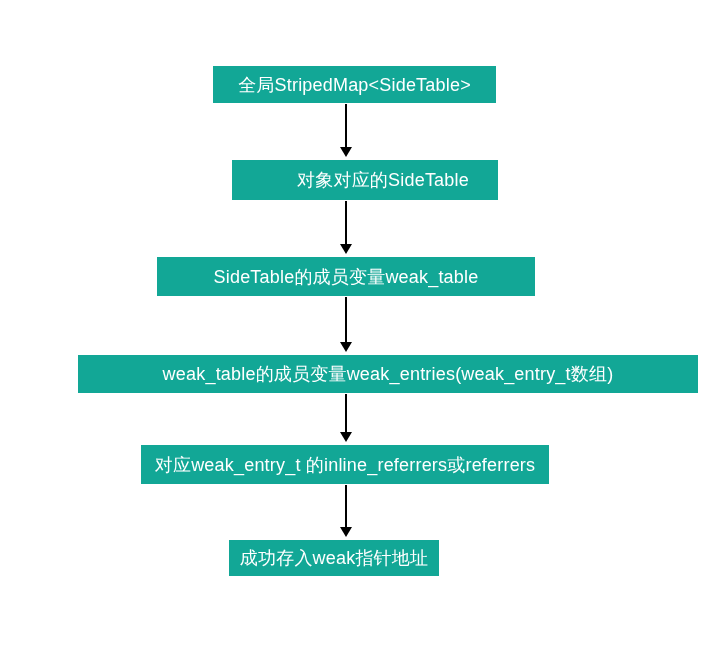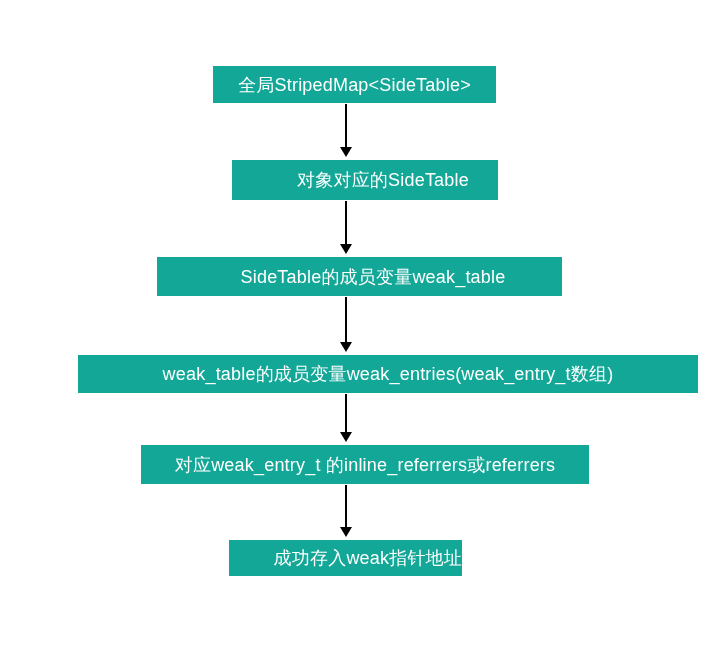--- a/index.html
+++ b/index.html
@@ -22,24 +22,24 @@
     display: flex;
     align-items: center;
     justify-content: center;
     font-size: 18px;
     line-height: 1;
     white-space: nowrap;
     letter-spacing: 0.2px;
   }
   .n1 { left: 205px; top:  66px; width: 283px; height: 37px; margin-left: 8px; }
   .n2 { left: 232px; top: 160px; width: 230px; height: 40px; padding-left: 36px; }
-  .n3 { left: 157px; top: 257px; width: 378px; height: 39px; padding-left: 27px; }
+  .n3 { left: 157px; top: 257px; width: 378px; height: 39px; }
   .n4 { left:  78px; top: 355px; width: 620px; height: 38px; }
-  .n5 { left: 141px; top: 445px; width: 448px; height: 39px; }
-  .n6 { left: 229px; top: 540px; width: 233px; height: 36px; justify-content: flex-end; }
+  .n5 { left: 141px; top: 445px; width: 408px; height: 39px; }
+  .n6 { left: 229px; top: 540px; width: 210px; height: 36px; }
 
   .arrow {
     position: absolute;
     left: 340px;
     width: 12px;
     display: flex;
     flex-direction: column;
     align-items: center;
   }
   .arrow::before {

